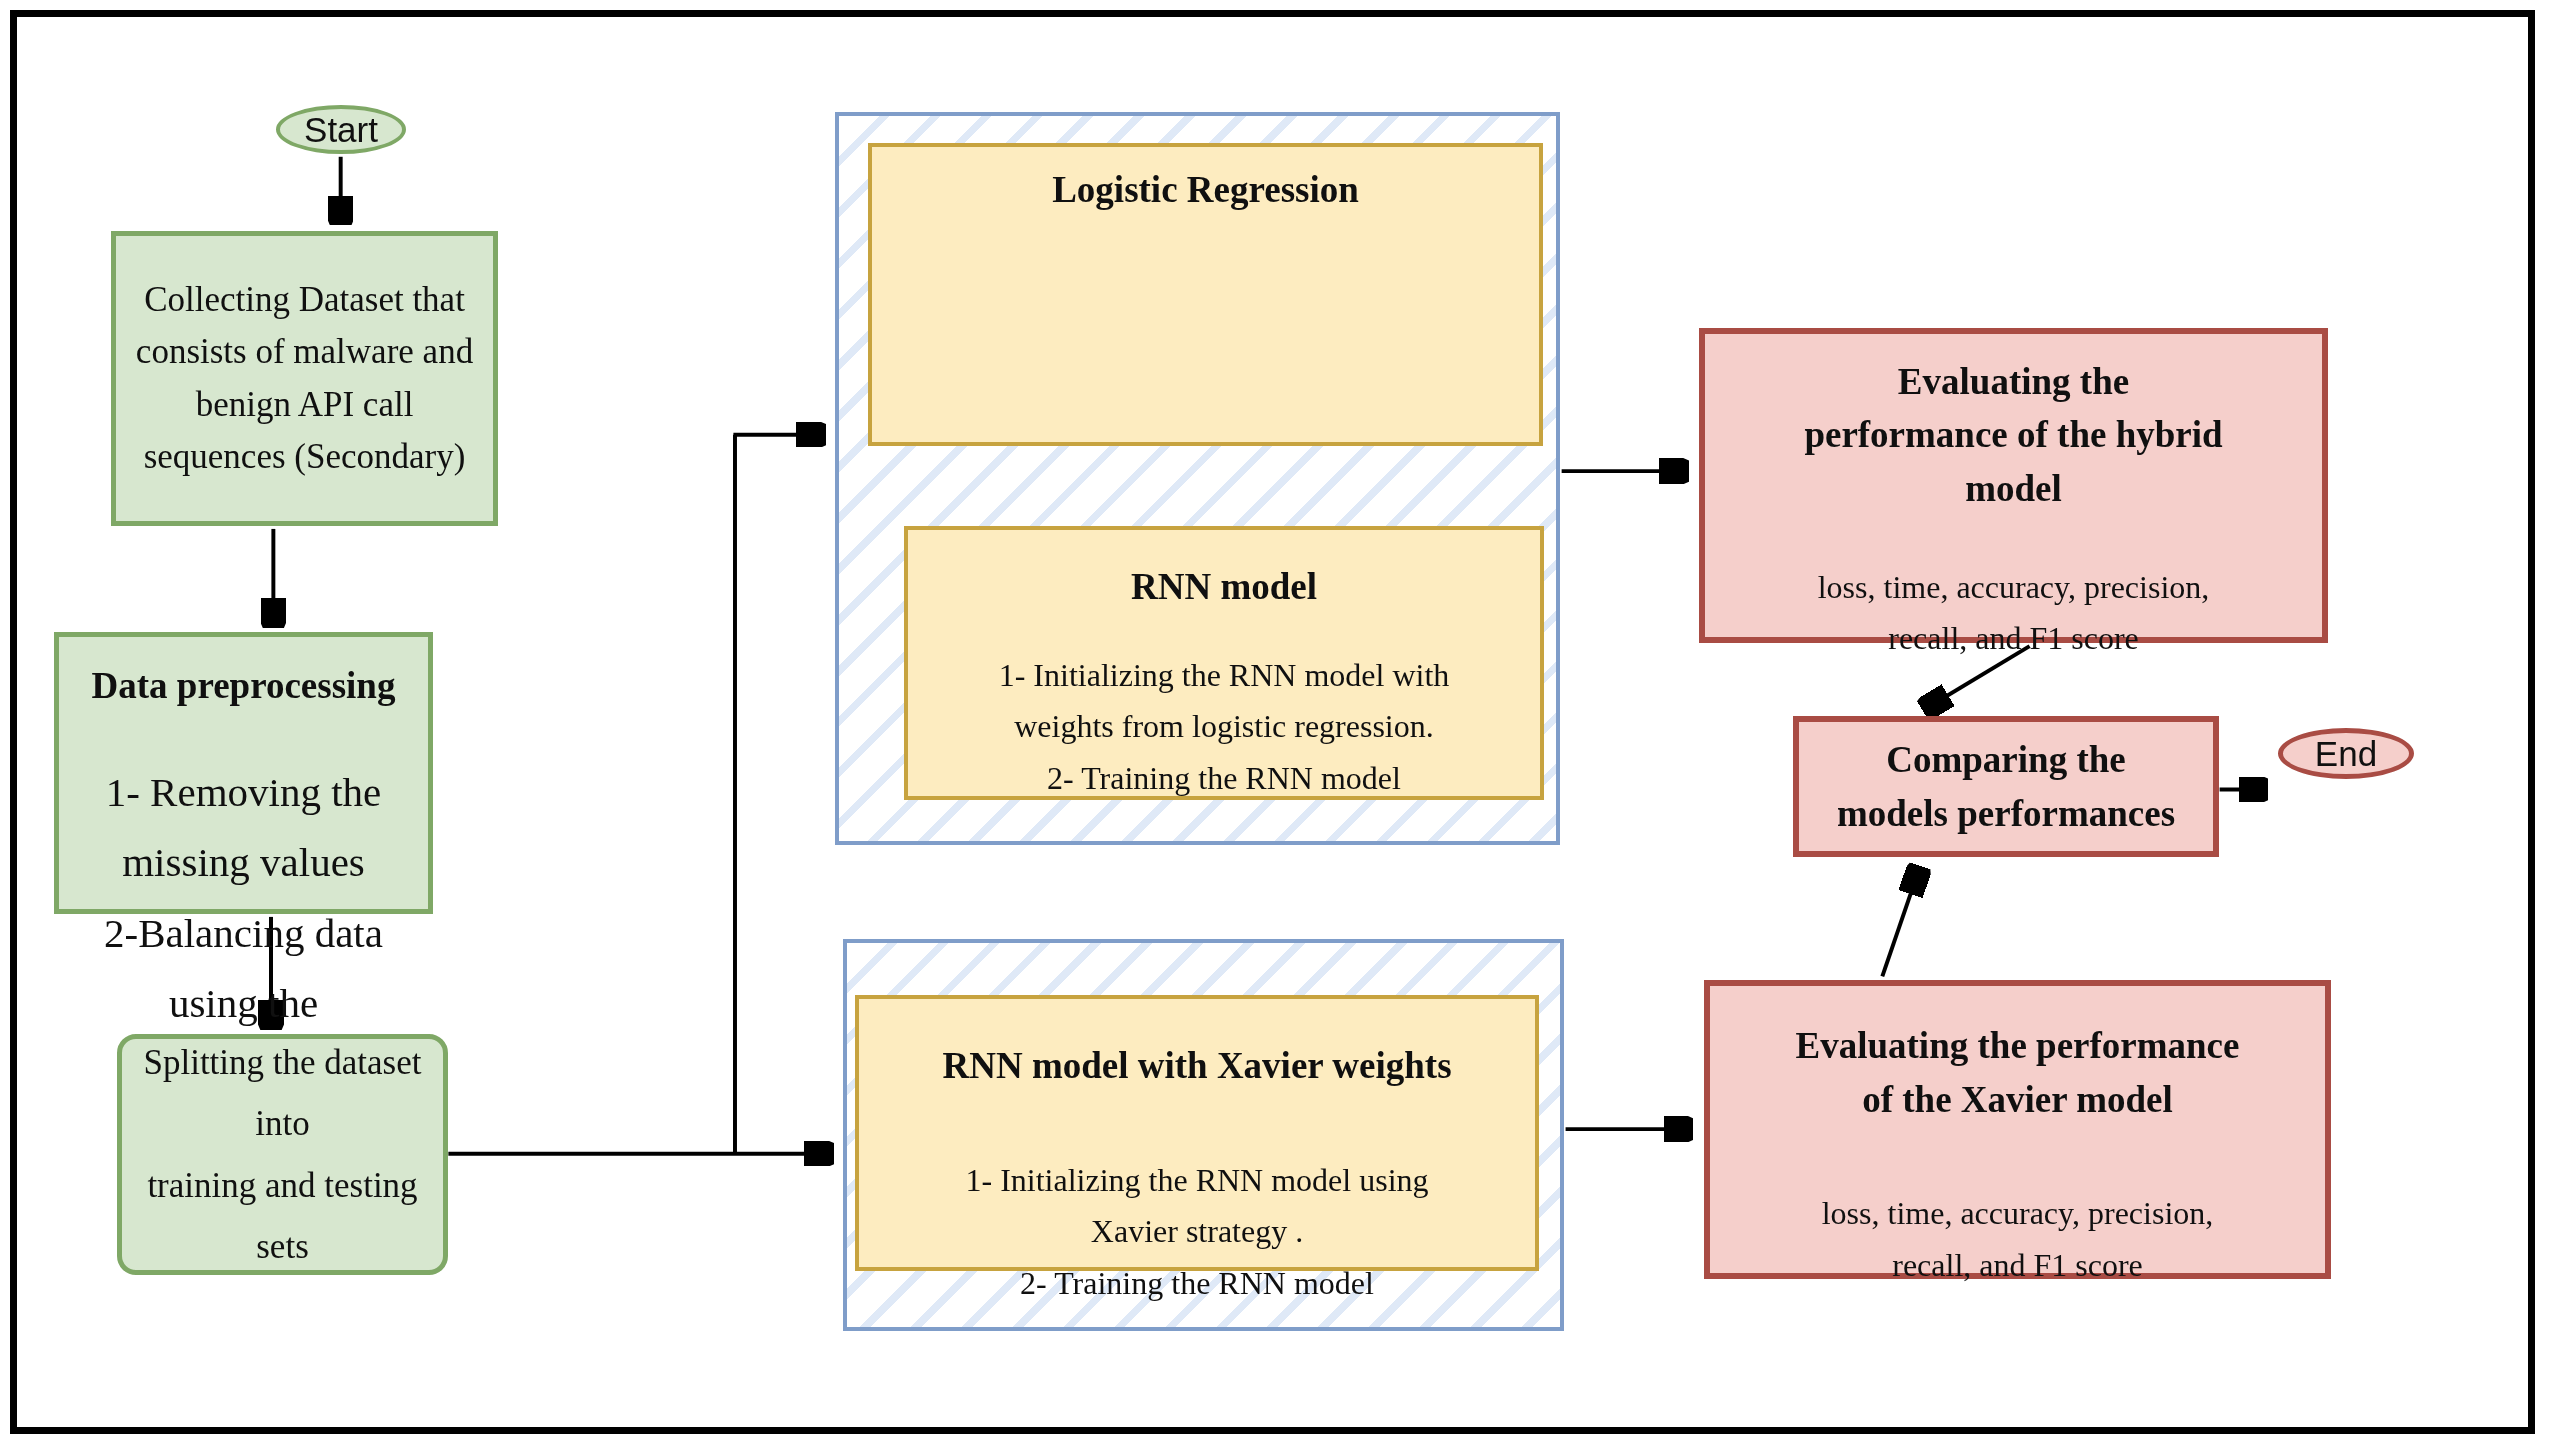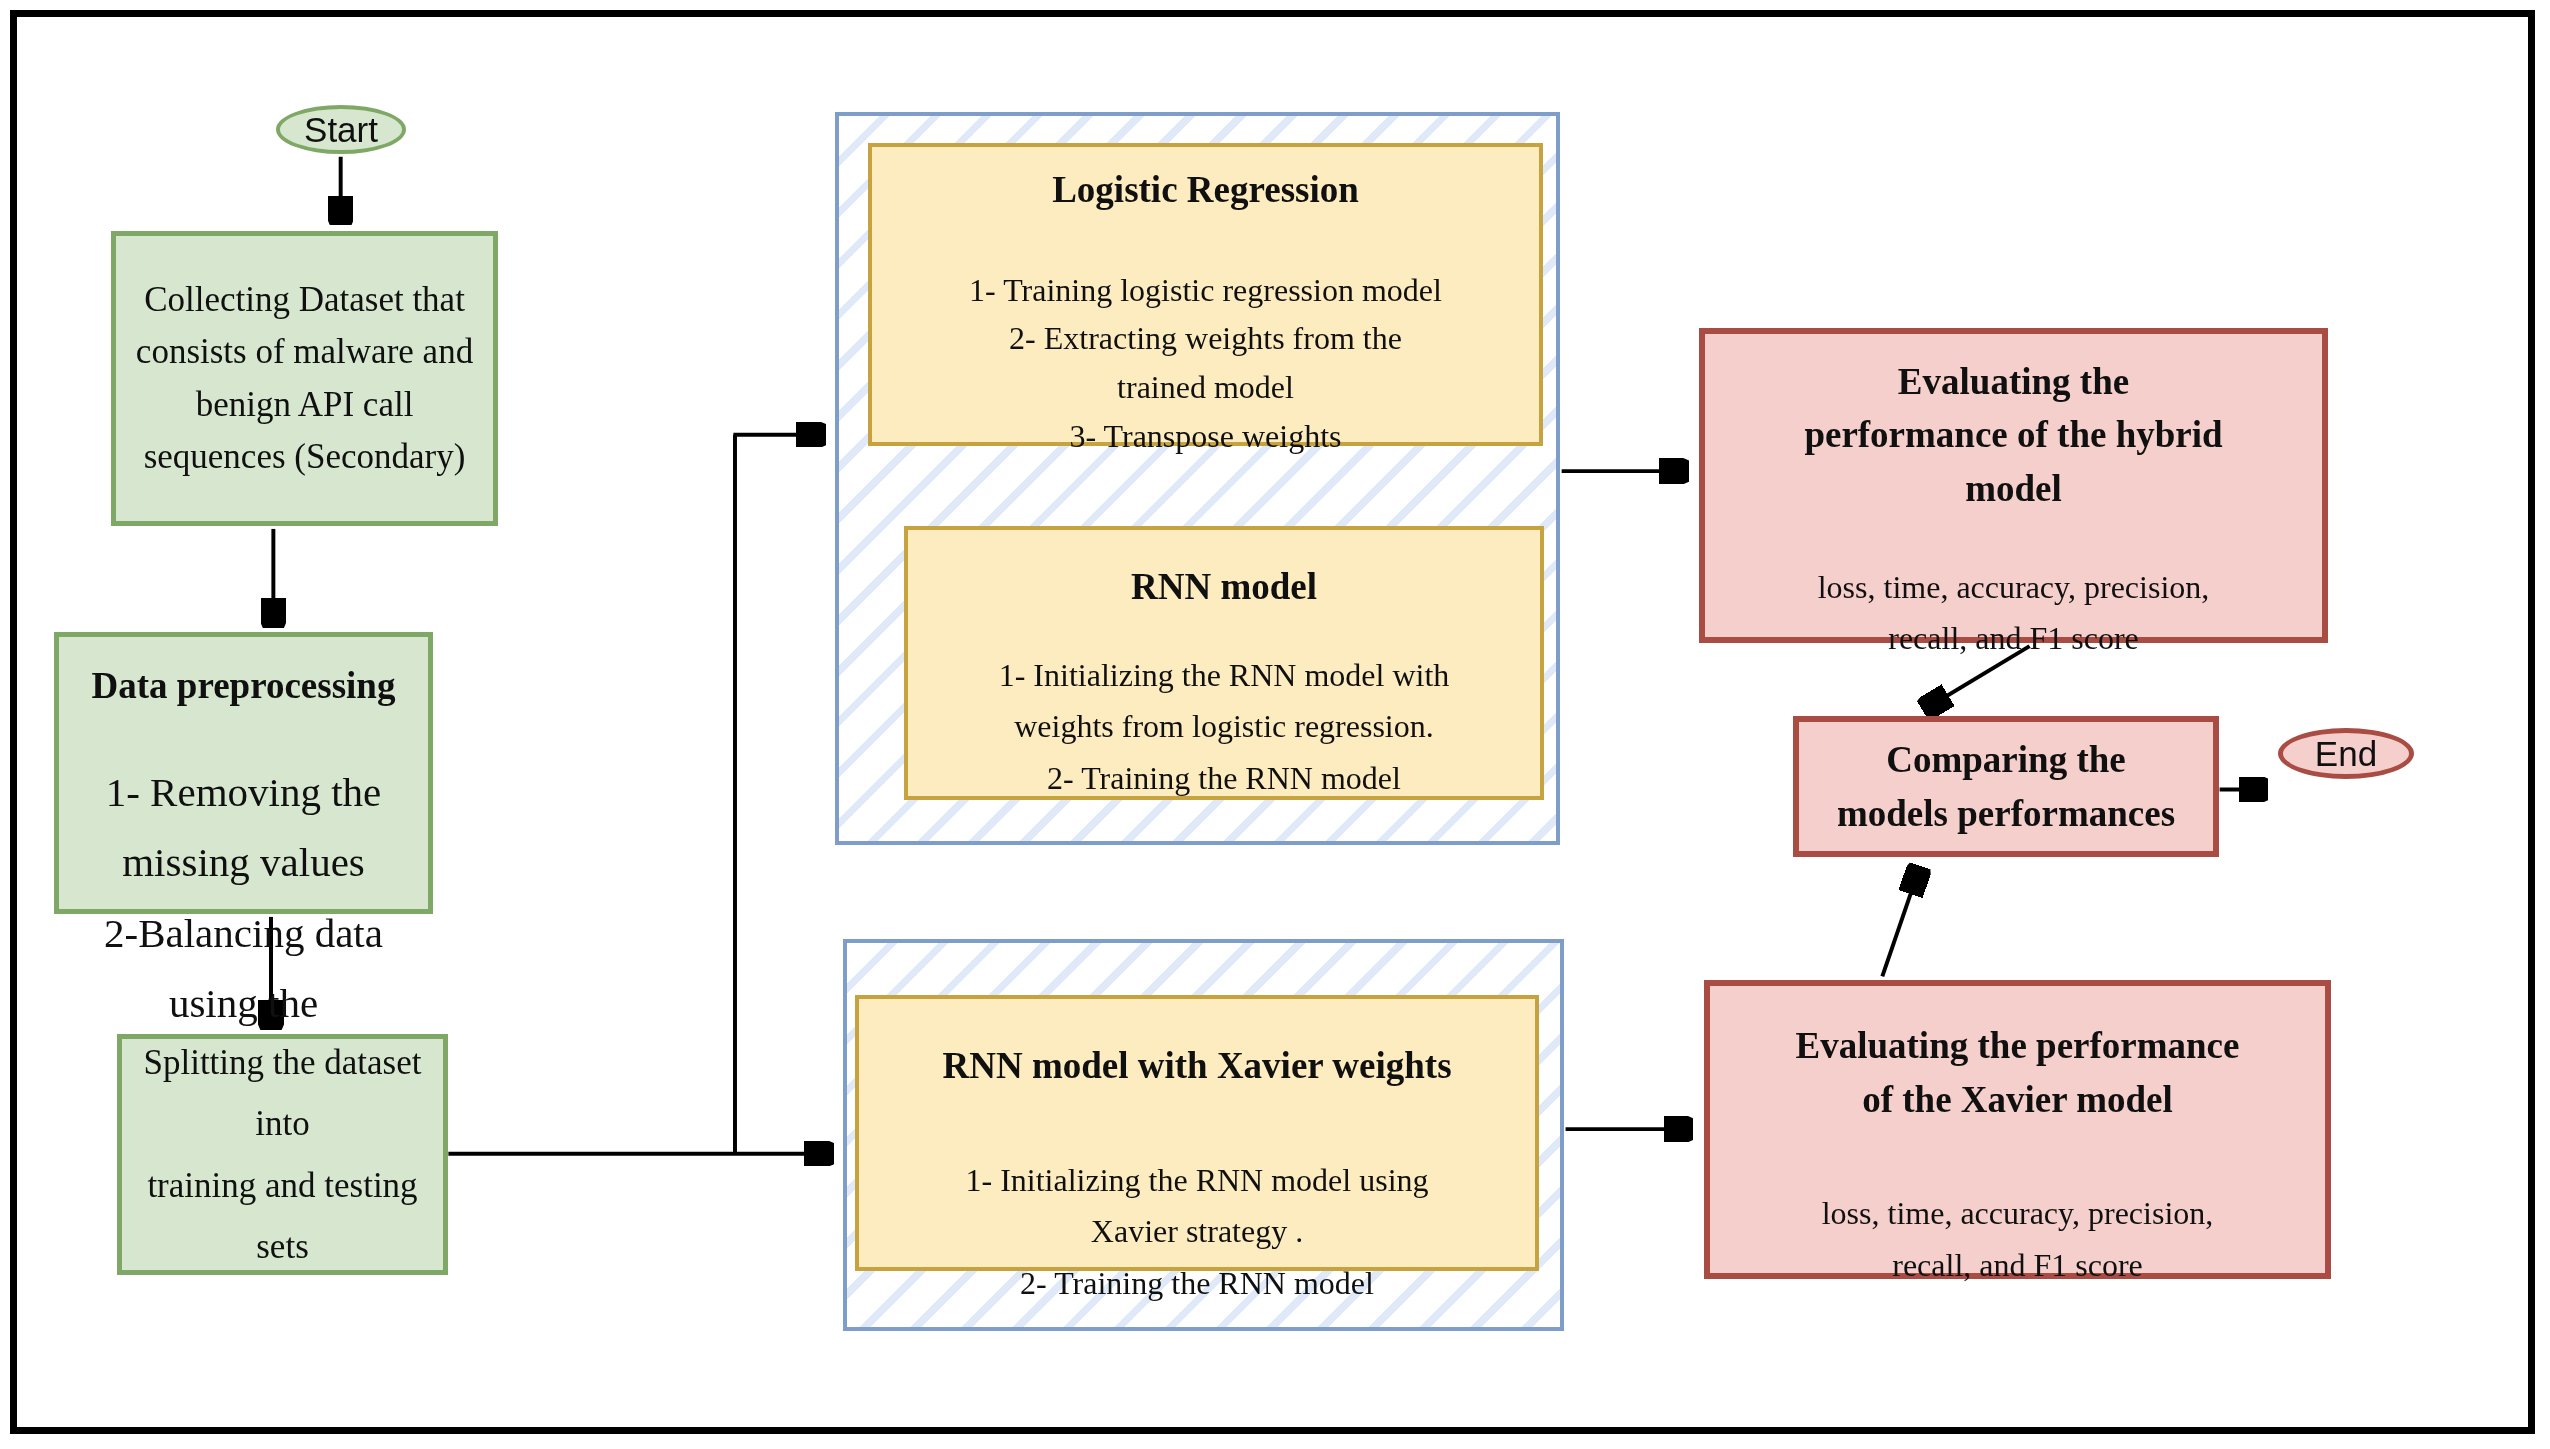--- a/index.html
+++ b/index.html
@@ -87,34 +87,30 @@
 sequences (Secondary)</div>
   </div>
 
   <div class="node greenbox preprocess" style="left:54px;top:632px;width:379px;height:282px;">
     <div class="title">Data preprocessing</div>
     <div class="body" style="font-size:41px;">1- Removing the missing values
 2-Balancing data using the
 undersampling technique</div>
   </div>
 
-  <div class="node greenbox center-flex split" style="left:117px;top:1034px;width:331px;height:241px;">
+  <div class="node greenbox center-flex split" style="left:117px;top:1034px;width:331px;height:241px;border-radius:19px;">
     <div class="txt">Splitting the dataset
 into
 training and testing sets</div>
   </div>
 
   <div class="node container" style="left:835px;top:112px;width:725px;height:733px;"></div>
 
   <div class="node yellowbox logistic" style="left:868px;top:143px;width:675px;height:303px;">
     <div class="title">Logistic Regression</div>
-    <div class="body">1- Training logistic regression model
-2- Extracting weights from the
-trained model
-3- Transpose weights</div>
   </div>
 
   <div class="node yellowbox rnn" style="left:904px;top:526px;width:640px;height:274px;">
     <div class="title">RNN model</div>
     <div class="body">1- Initializing the RNN model with
 weights from logistic regression.
 2- Training the RNN model</div>
   </div>
 
   <div class="node container" style="left:843px;top:939px;width:721px;height:392px;"></div>

